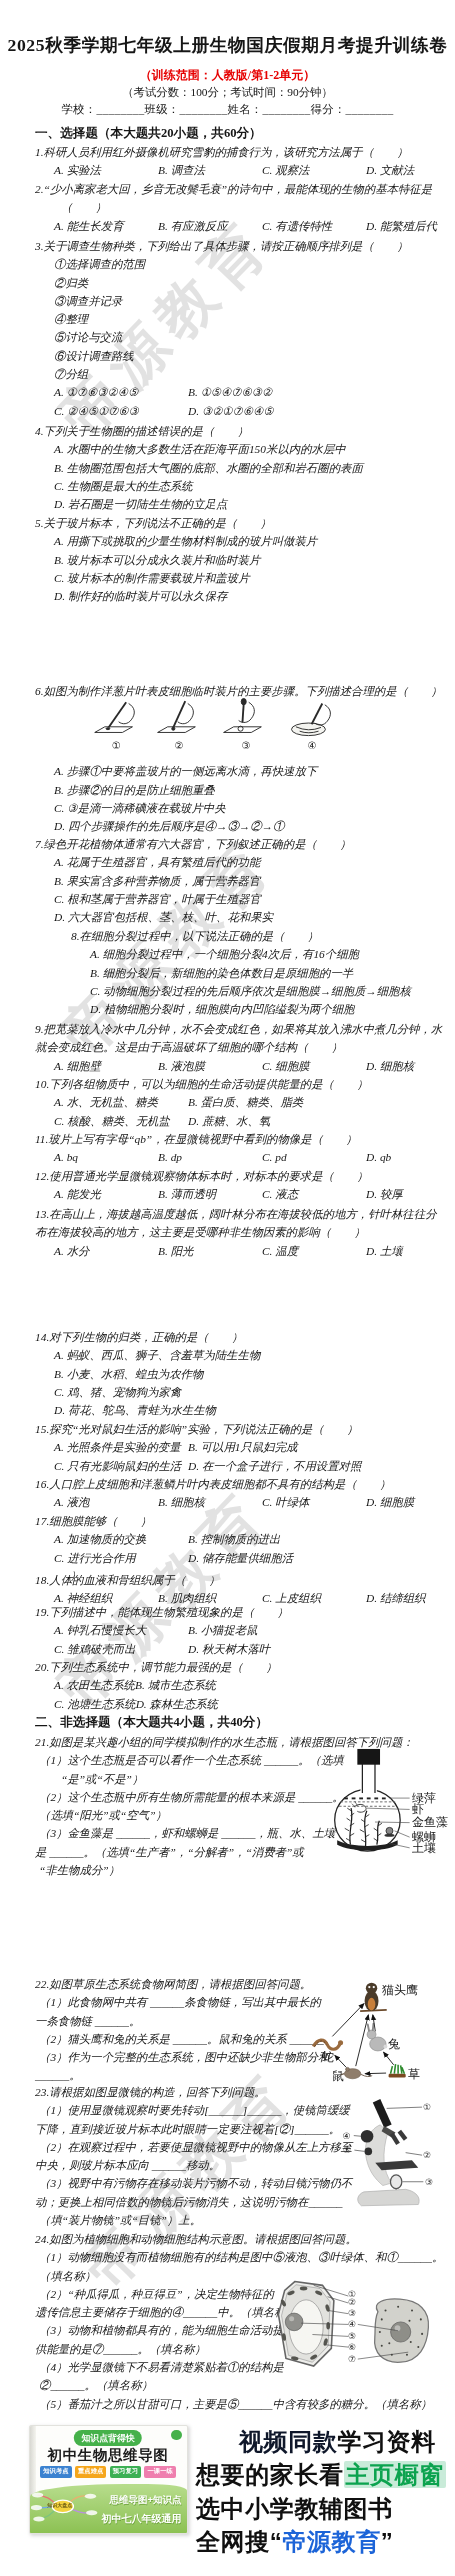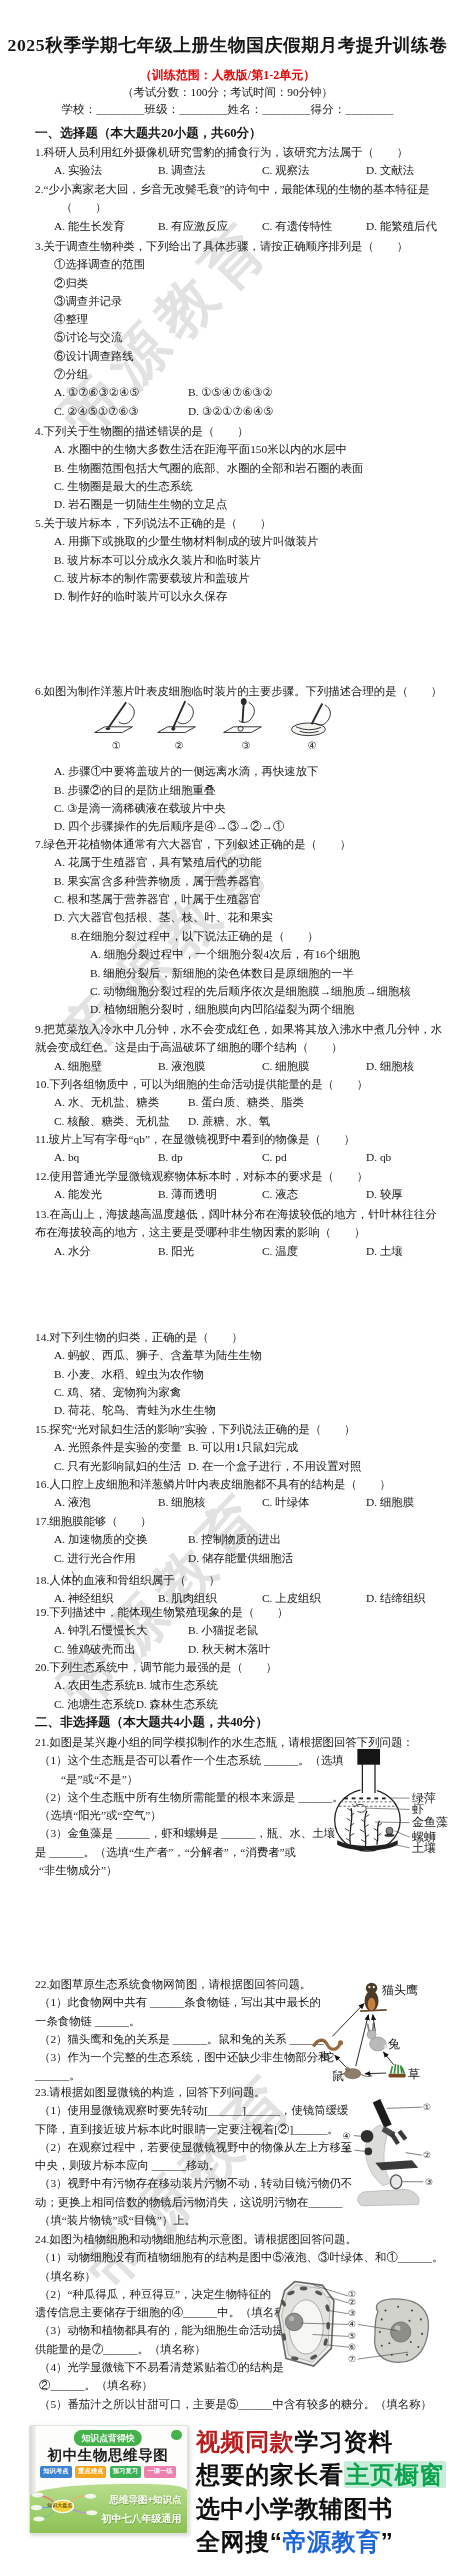--- a/index.html
+++ b/index.html
@@ -8,38 +8,38 @@
   .wm{position:absolute;font-family:"Liberation Sans","DejaVu Sans",sans-serif;
       font-size:58px;font-weight:bold;color:rgba(158,158,158,.30);letter-spacing:10px;
       white-space:nowrap;transform:translate(-50%,-50%) rotate(-46deg);pointer-events:none;}
   .title{position:absolute;top:33px;left:0;width:455px;text-align:center;
          font-size:17.7px;font-weight:bold;letter-spacing:0.6px;}
   .scope{position:absolute;top:67px;left:0;width:455px;text-align:center;
          font-size:12px;font-weight:bold;color:#e60000;}
   .info{position:absolute;top:85px;left:0;width:455px;text-align:center;font-size:11.4px;}
   .blanks{position:absolute;top:102px;left:0;width:455px;text-align:center;font-size:11.4px;letter-spacing:0.3px;}
   .sec{position:absolute;left:35px;font-size:12.6px;font-weight:bold;white-space:nowrap;}
-  .q{position:absolute;left:0;width:365px;}
+  .q{position:absolute;left:0;width:365px;font-style:italic;}
   .ln{height:18.3px;line-height:18.3px;font-size:11.4px;white-space:nowrap;}
   .i0{padding-left:35px;}
   .i1{padding-left:39px;}
   .i2{padding-left:61px;}
   .opts{padding-left:54px;}
   .o4 span{display:inline-block;min-width:104px;}
   .o2 span{display:inline-block;min-width:134px;}
   .o0 span{display:inline-block;}
   .fig{position:absolute;}
   .fig .lbl{position:absolute;font-size:12px;line-height:8.9px;white-space:nowrap;color:#161616;}
   .fig .num{position:absolute;font-size:8.9px;line-height:10px;color:#222;}
   .fig .steplbl{position:absolute;top:44px;width:38px;text-align:center;font-size:10px;color:#222;}
   
   .ad-line{position:absolute;left:196px;white-space:nowrap;
            font-family:"Liberation Sans","DejaVu Sans",sans-serif;
            font-weight:900;font-size:24px;letter-spacing:0.6px;color:#101010;}
-  .ad-red{color:#b91c1c;}
+  .ad-red{color:#0f172a;margin-left:43px;}
   .ad-blue{color:#1c64d8;}
   .ad-green{color:#0ca34f;background:#c9ebd9;padding:0 1.9px;border-radius:1.9px;}
   .book{position:absolute;left:28.5px;top:2425px;width:157px;height:107px;background:#fdfdfb;
         border:0.6px solid #e2e2dd;border-radius:1.9px;box-shadow:1.3px 1.9px 3.8px rgba(0,0,0,.15);overflow:hidden;
         font-family:"Liberation Sans","DejaVu Sans",sans-serif;}
   .book .spine{position:absolute;left:0;top:0;width:6.3px;height:100%;
                background:linear-gradient(90deg,#d8d8d2,#f4f4ef);}
   .book .badge{position:absolute;top:4.4px;left:50%;transform:translateX(-50%);
                background:#45b14a;color:#fff;font-size:8.9px;font-weight:bold;
                padding:1.3px 7.6px;border-radius:8.2px;white-space:nowrap;}

